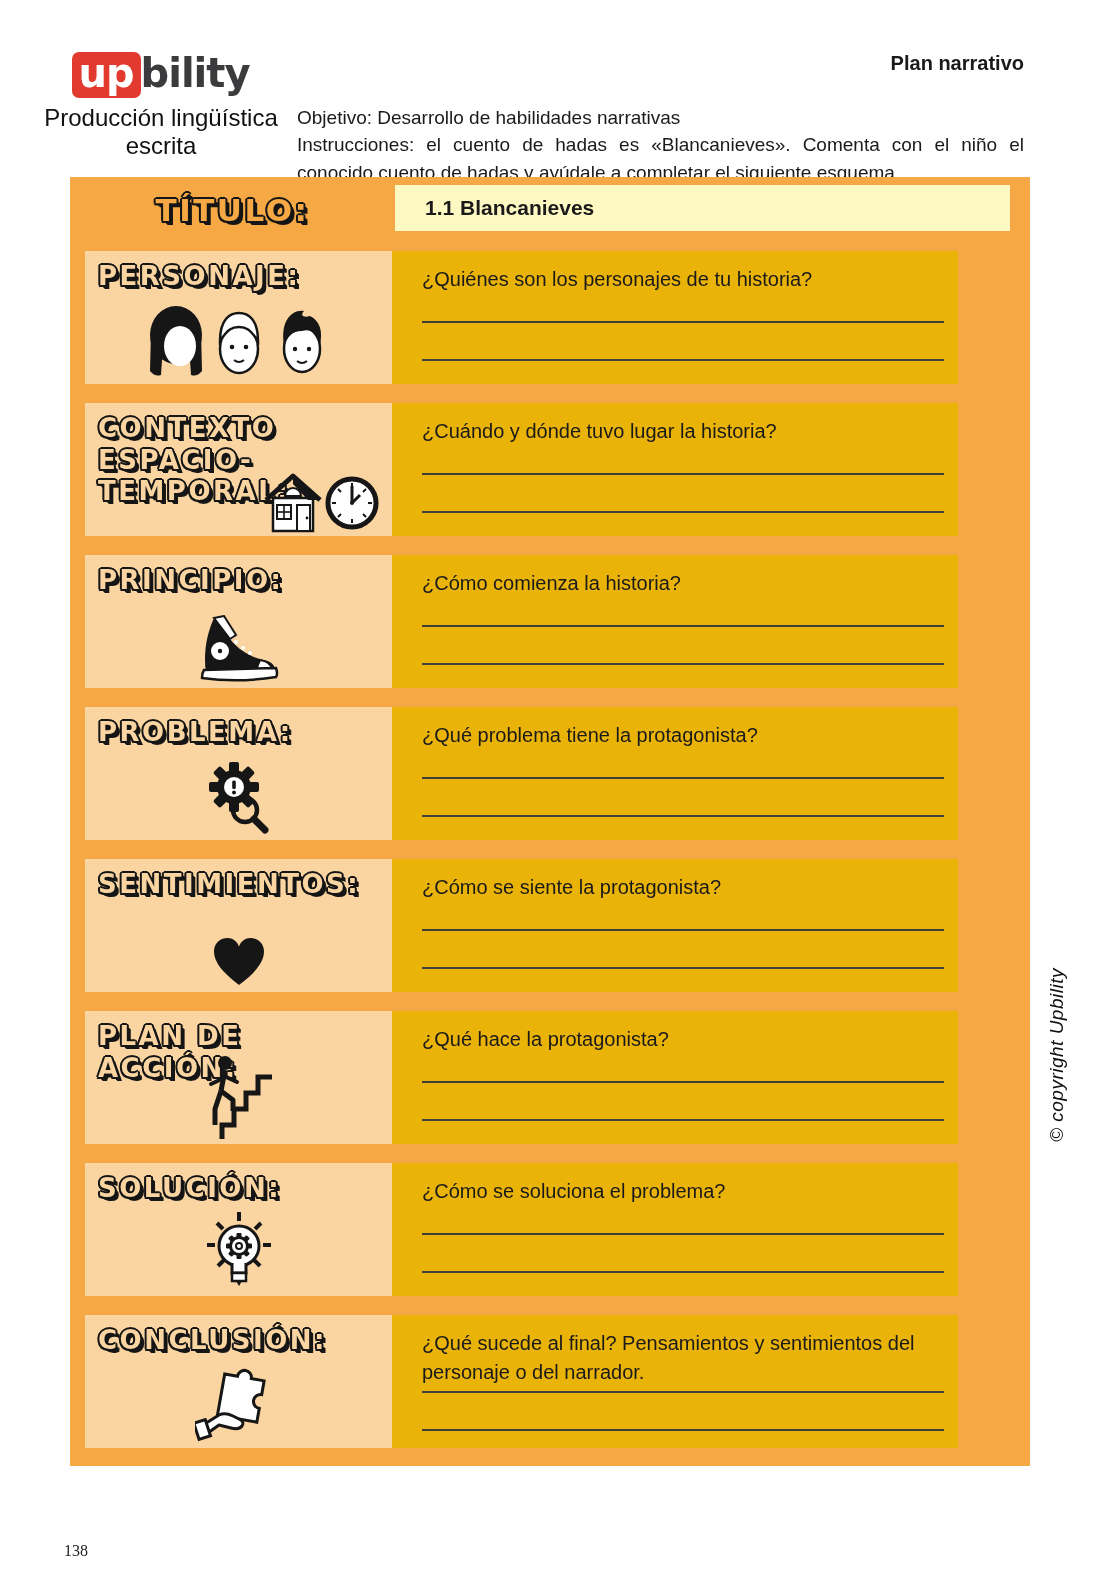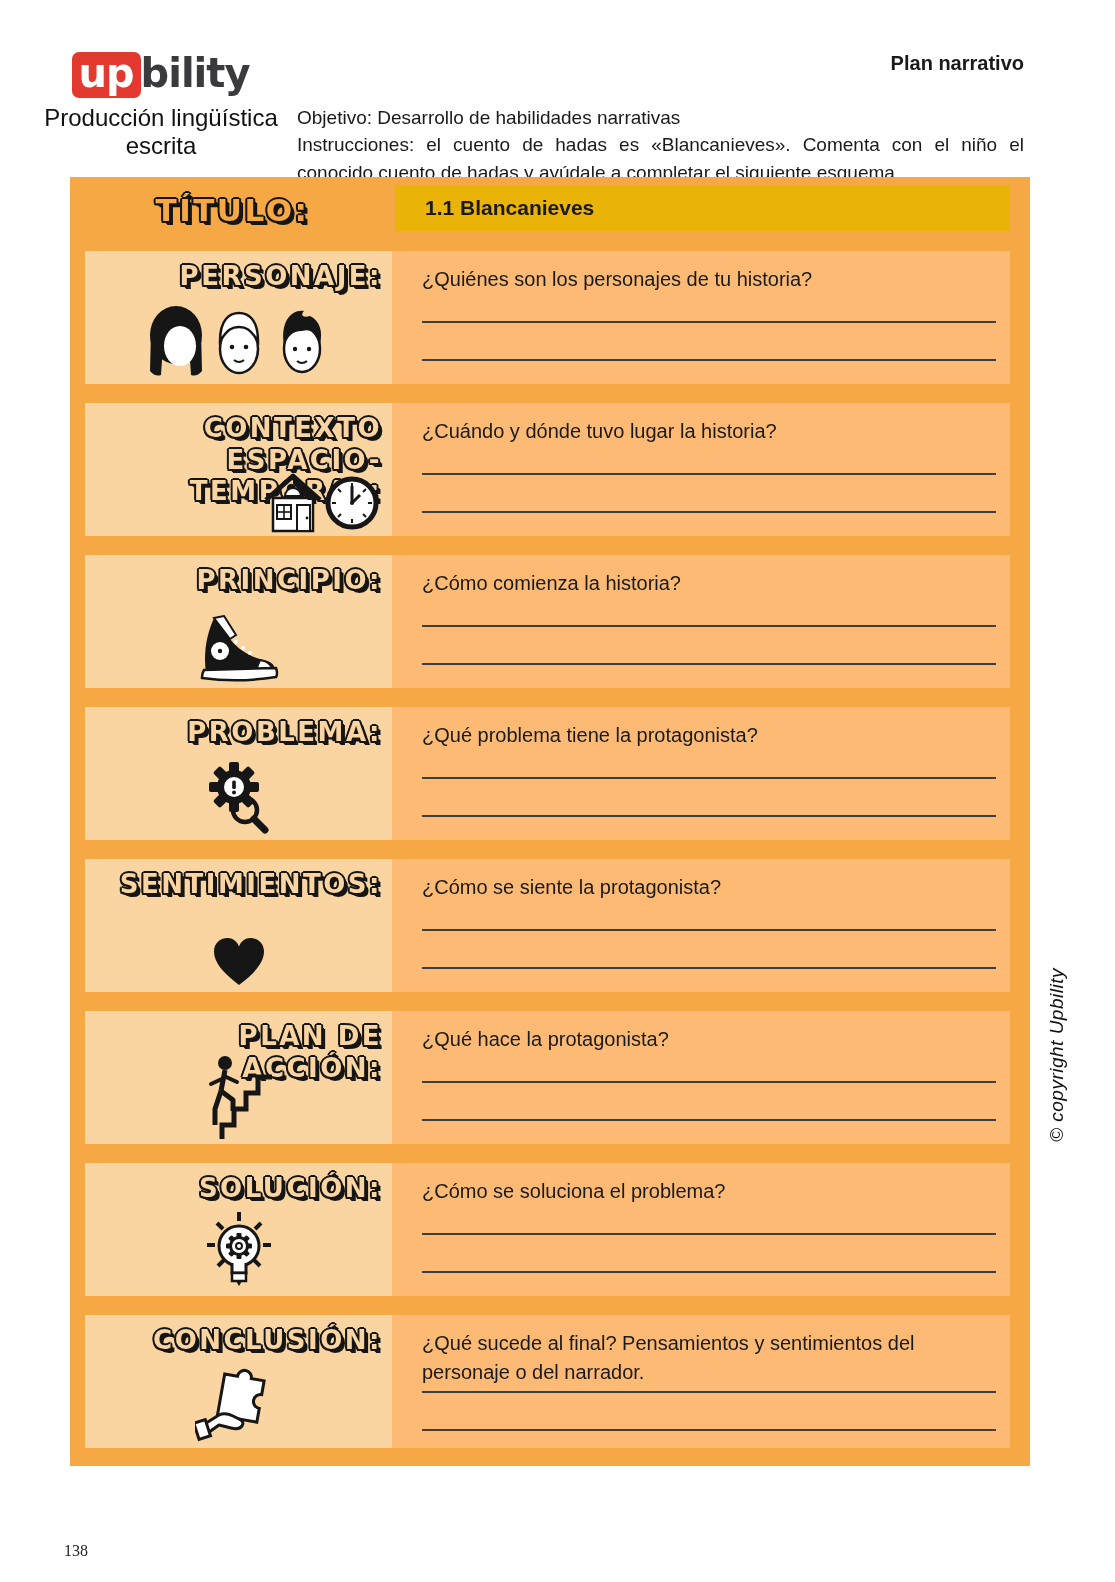--- a/index.html
+++ b/index.html
@@ -25,34 +25,33 @@
   .frame { position:absolute; left:70px; top:177px; width:960px; height:1289px; background:#f5a843; }
 
   .bubble {
     font-family:"DejaVu Sans", sans-serif; font-weight:bold; line-height:1.22;
     color:#fad5a1; letter-spacing:2.5px;
     text-shadow:
       -1.5px -1.5px 0 #161616, 1.5px -1.5px 0 #161616,
       -1.5px 1.5px 0 #161616, 1.5px 1.5px 0 #161616,
       -2px 0 0 #161616, 2px 0 0 #161616, 0 2px 0 #161616, 0 -2px 0 #161616,
       3px 3px 0 #161616, 4px 4px 0 #161616;
-    text-align: right;
   }
   .bubble-title {
     position:absolute; left:0; top:15px; width:325px; text-align:center;
     font-size:31px; color:#f5a843;
   }
-  .title-box { position:absolute; left:325px; top:8px; width:615px; height:46px; background:#eab308; }
+  .title-box { position:absolute; left:325px; top:8px; width:615px; height:46px; background:#fef9c3; }
   .title-box span { display:block; line-height:46px; padding-left:30px; font-size:21px; font-weight:bold; }
 
   #rows { position:absolute; left:0; top:0; width:100%; height:100%; }
   .section-row { position:absolute; left:15px; width:925px; height:133px; }
   .label-cell { position:absolute; left:0; top:0; width:307px; height:133px; background:#fad5a1; }
   .bubble-label { padding:10px 10px 0 13px; font-size:26px; }
-  .question-cell { position:absolute; left:307px; top:0; width:618px; height:133px; background:#fdba74; }
+  .question-cell { position:absolute; left:307px; top:0; width:566px; height:133px; background:#eab308; }
   .question { padding:14px 22px 0 30px; font-size:20px; line-height:1.45; }
   .ans-line { position:absolute; left:30px; right:14px; border-top:2px solid #3f3f3f; }
   .ans-line1 { top:70px; }
   .ans-line2 { top:108px; }
   .row-7 .ans-line1 { top:76px; }
   .row-7 .ans-line2 { top:114px; }
 
   .icon-slot { position:absolute; left:0; right:0; bottom:5px; display:flex; justify-content:center; align-items:flex-end; }
   .icon-slot svg { display:block; }
   .icon-slot.icon-right { left:auto; right:12px; bottom:2px; justify-content:flex-end; }

